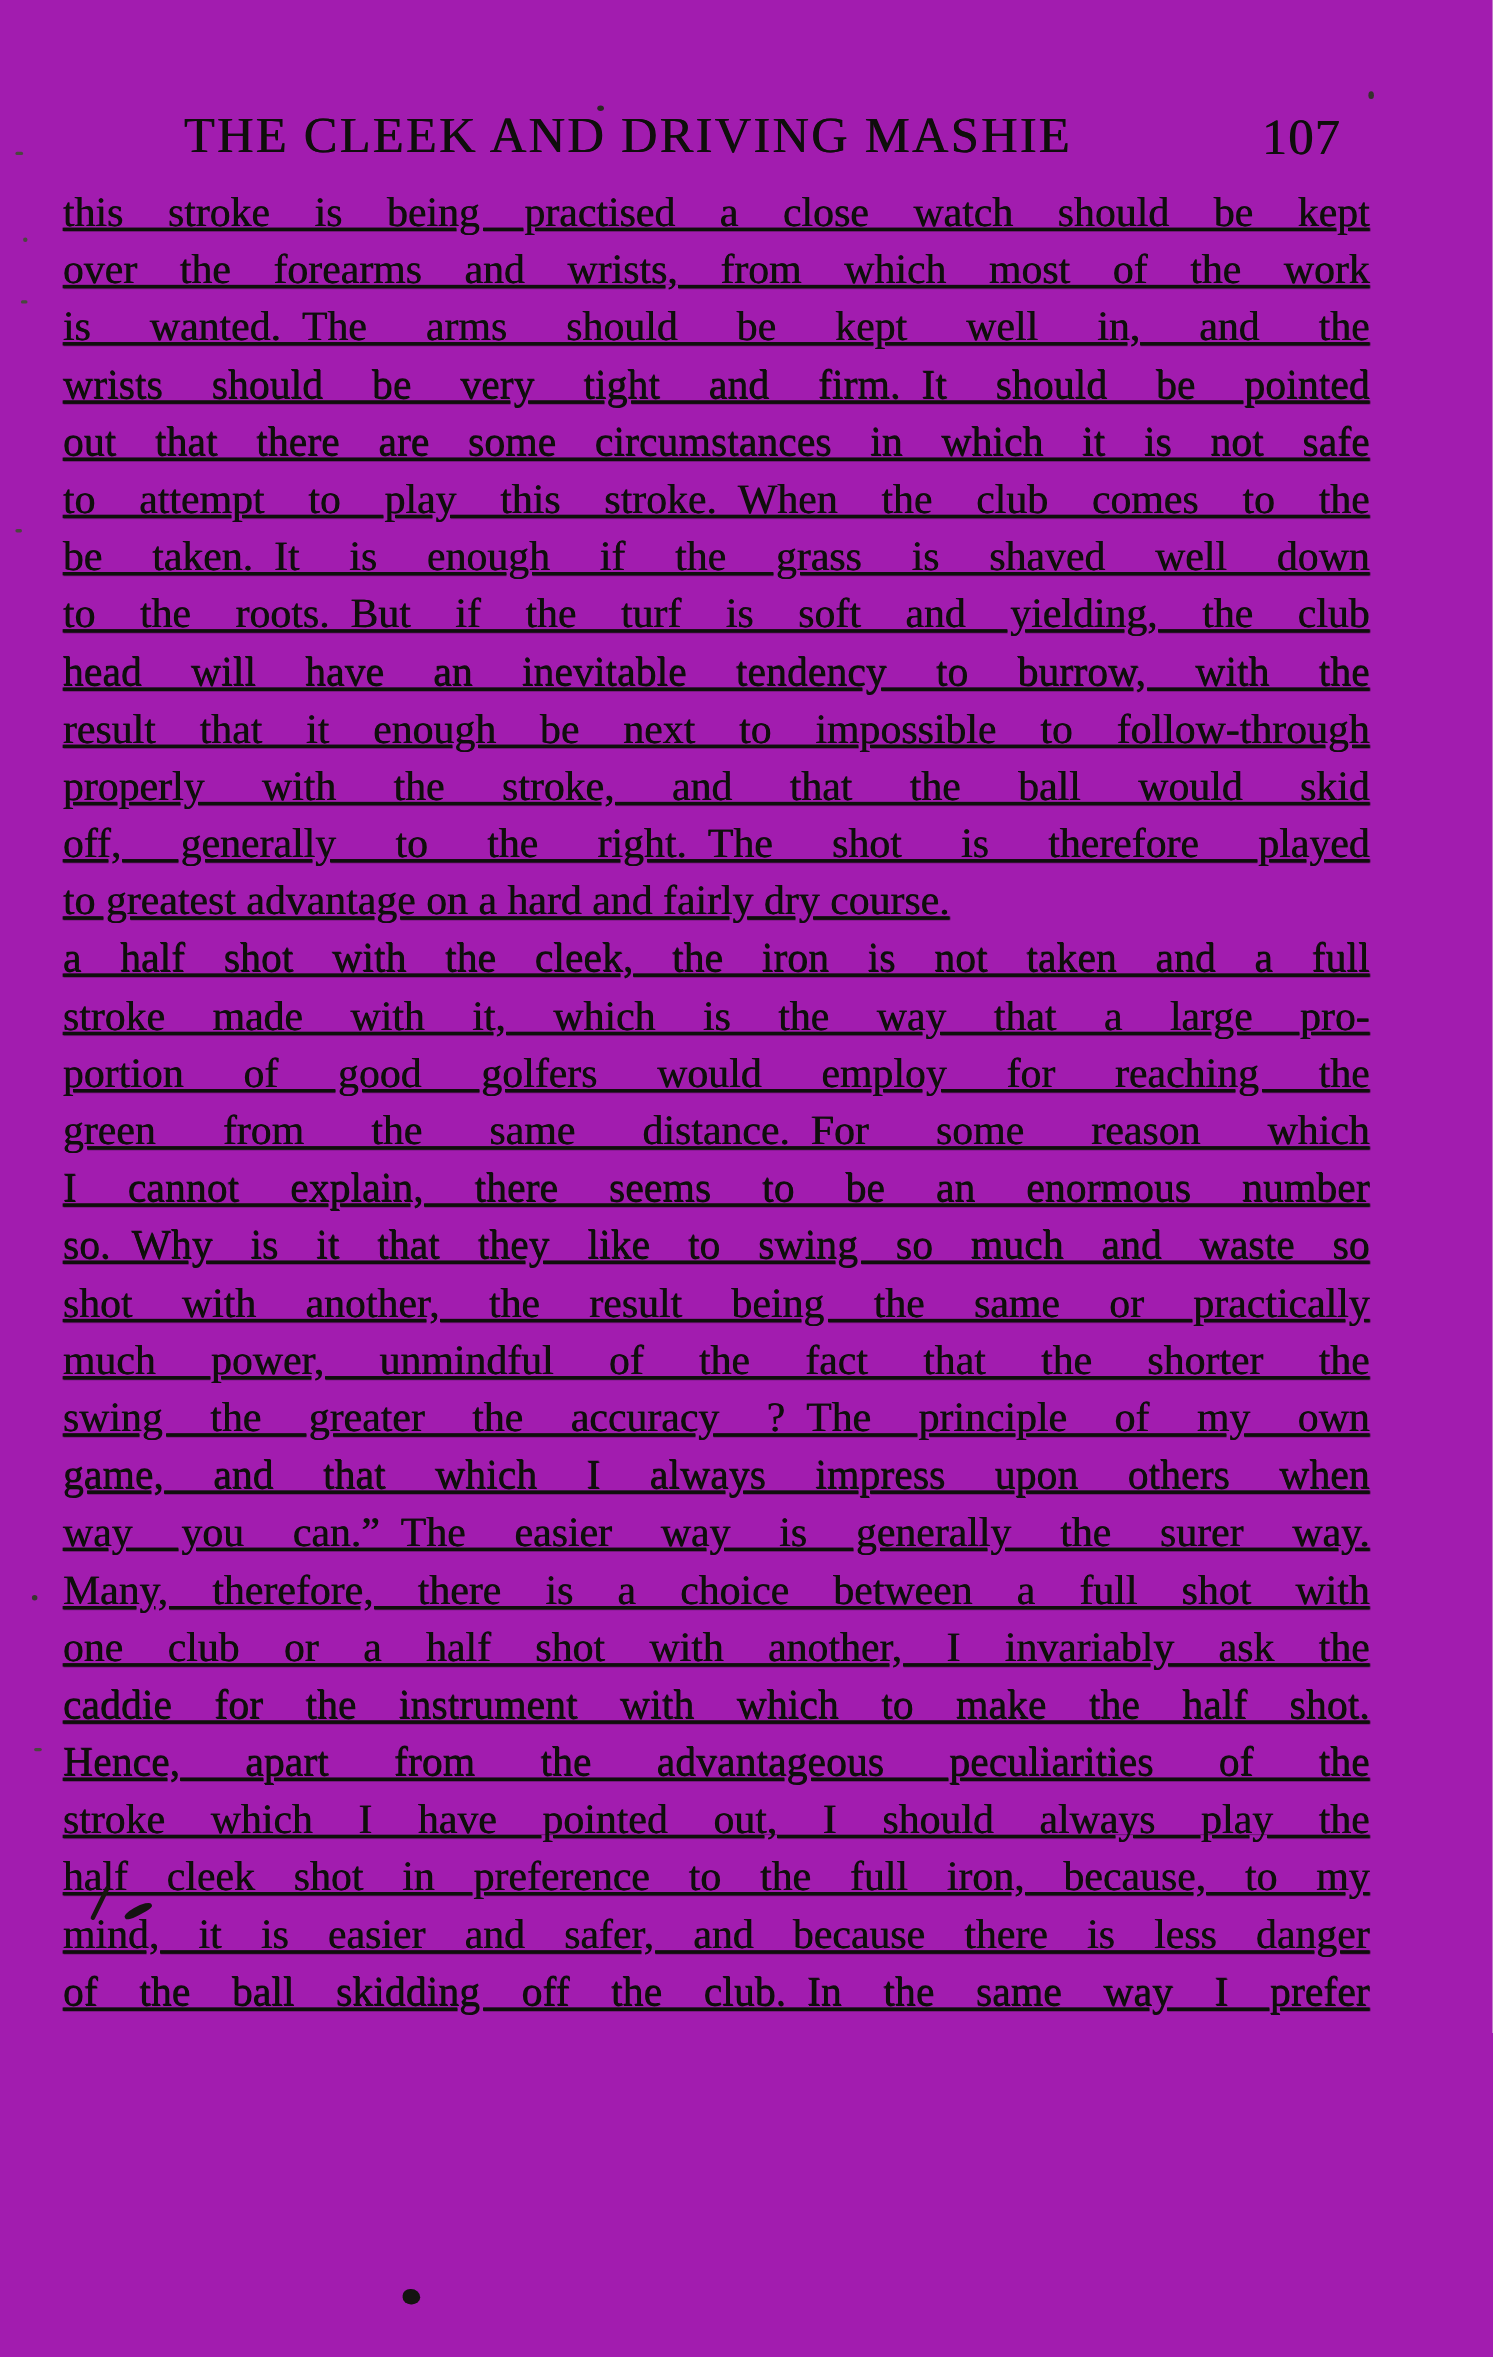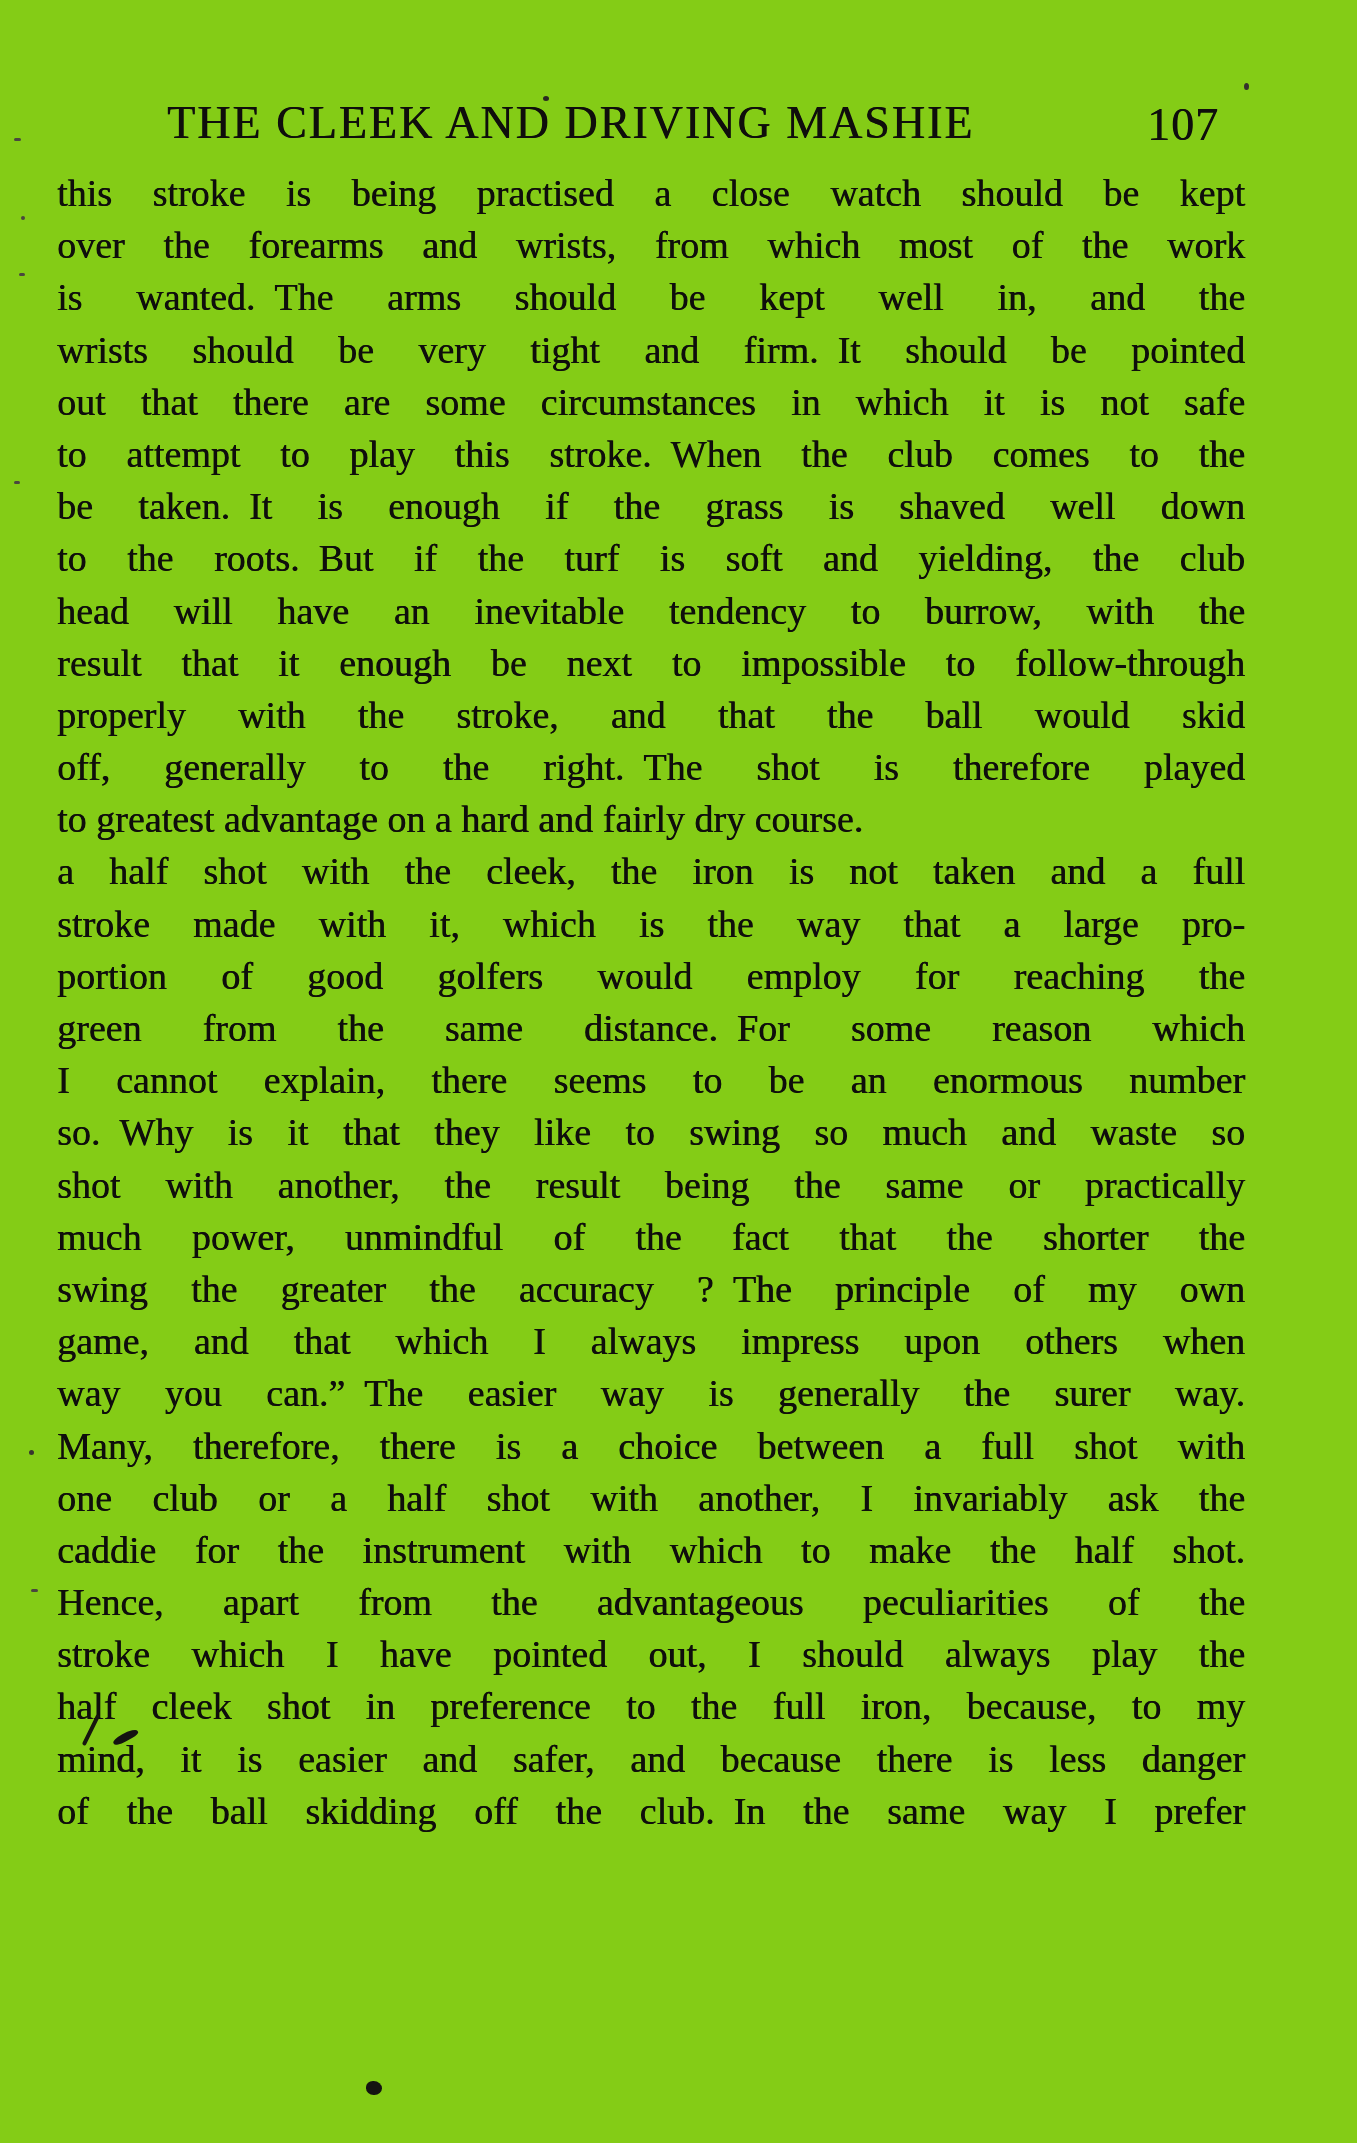--- a/index.html
+++ b/index.html
@@ -1,33 +1,33 @@
 <!DOCTYPE html>
 <html><head>
 <meta charset="utf-8">
 <style>
   html,body{margin:0;padding:0;background:#e8e8e8;}
   .page{
     position:relative;
     width:1357px;height:2143px;
-    background:#84cc16;
+    background:#a21caf;
     overflow:hidden;
     font-family:"Liberation Serif","DejaVu Serif",serif;
     color:#0f0e0c;
   }
   .scan-text{ text-shadow:0.55px 0.3px 0 #0f0e0c; }
   .page-header{
     position:absolute; left:57px; top:100px; width:1188px; height:52px;
     font-size:46px; line-height:46px; letter-spacing:2px; white-space:nowrap;
   }
   .header-title{ position:absolute; left:110px; top:0; }
   .header-num{ position:absolute; right:26px; top:2px; letter-spacing:1px; }
   .page-body{
     position:absolute; left:57px; top:167px; width:1188px;
-    font-size:38px; line-height:52.2px;
+    font-size:38px; line-height:52.2px;text-decoration:underline;
   }
   .bodyline{
     height:52.2px;
     text-align:justify;
     text-align-last:justify;
     white-space:normal;
   }
   .para-end{ text-align-last:left; }
   .para-start{ text-indent:72px; }
   

